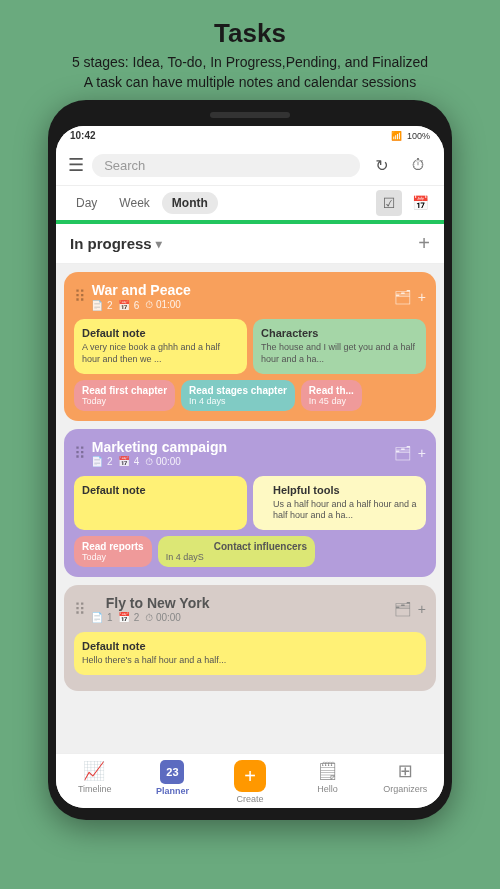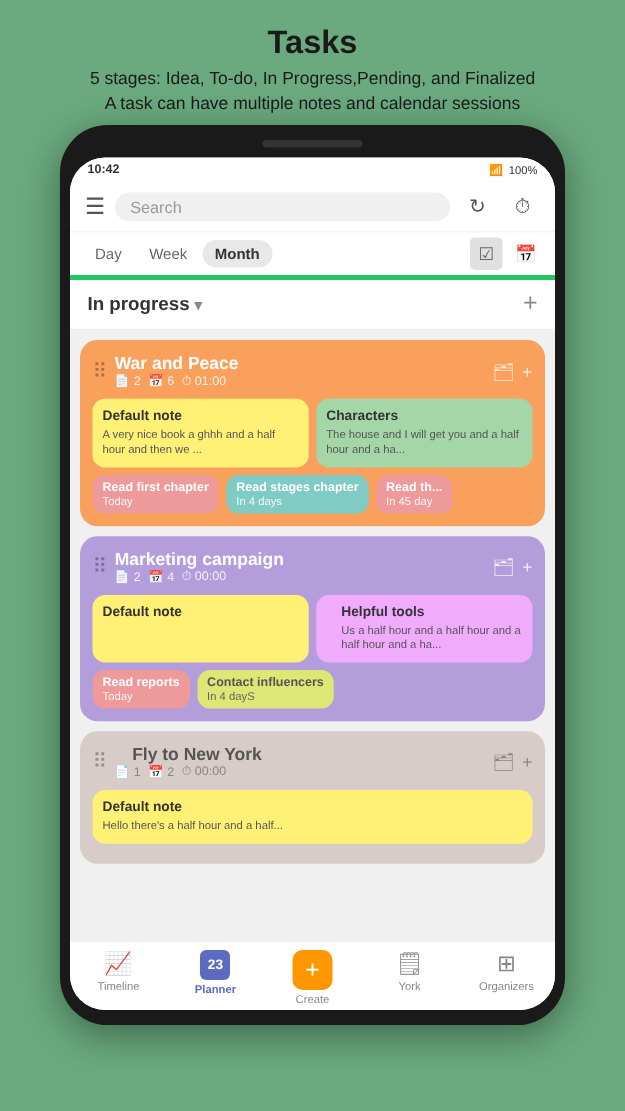--- a/index.html
+++ b/index.html
@@ -217,21 +217,21 @@
       grid-template-columns: 1fr 1fr;
       gap: 6px;
       margin-bottom: 6px;
     }
     .note-card {
       border-radius: 10px;
       padding: 8px;
     }
     .note-card.yellow { background: #fff176; }
     .note-card.green { background: #a5d6a7; }
-    .note-card.light-green { background: #f0abfc; padding-left: 20px; }
+    .note-card.light-green { background: #fef9c3; padding-left: 20px; }
     .note-title {
       font-size: 11px;
       font-weight: 700;
       color: #333;
       margin-bottom: 3px;
     }
     .note-text {
       font-size: 9px;
       color: #555;
       line-height: 1.3;
@@ -433,21 +433,21 @@
             <div class="note-title">Helpful tools</div>
             <div class="note-text">Us a half hour and a half hour and a half hour and a ha...</div>
           </div>
         </div>
         <div class="sessions-row">
           <div class="session-pill salmon">
             <div class="session-title">Read reports</div>
             <div class="session-sub">Today</div>
           </div>
           <div class="session-pill lime">
-            <div class="session-title" style="color:#555;">Contact influencers</div>
+            <div class="session-title" style="color:#555;margin-left:48px;">Contact influencers</div>
             <div class="session-sub" style="color:#666;">In 4 dayS</div>
           </div>
         </div>
       </div>
 
       <div class="task-card beige">
         <div class="task-card-header">
           <div class="task-card-title-area">
             <span class="drag-dots" style="color:rgba(0,0,0,0.3);">⠿</span>
             <div>
@@ -482,21 +482,21 @@
       <div class="nav-item">
         <div class="nav-planner-box">23</div>
         <span class="nav-label active-nav">Planner</span>
       </div>
       <div class="nav-item">
         <div class="nav-create-btn">+</div>
         <span class="nav-label">Create</span>
       </div>
       <div class="nav-item">
         <span class="nav-icon">🗒</span>
-        <span class="nav-label">York</span>
+        <span class="nav-label">Hello</span>
       </div>
       <div class="nav-item">
         <span class="nav-icon">⊞</span>
         <span class="nav-label">Organizers</span>
       </div>
     </div>
 
   </div>
 </div>
 

